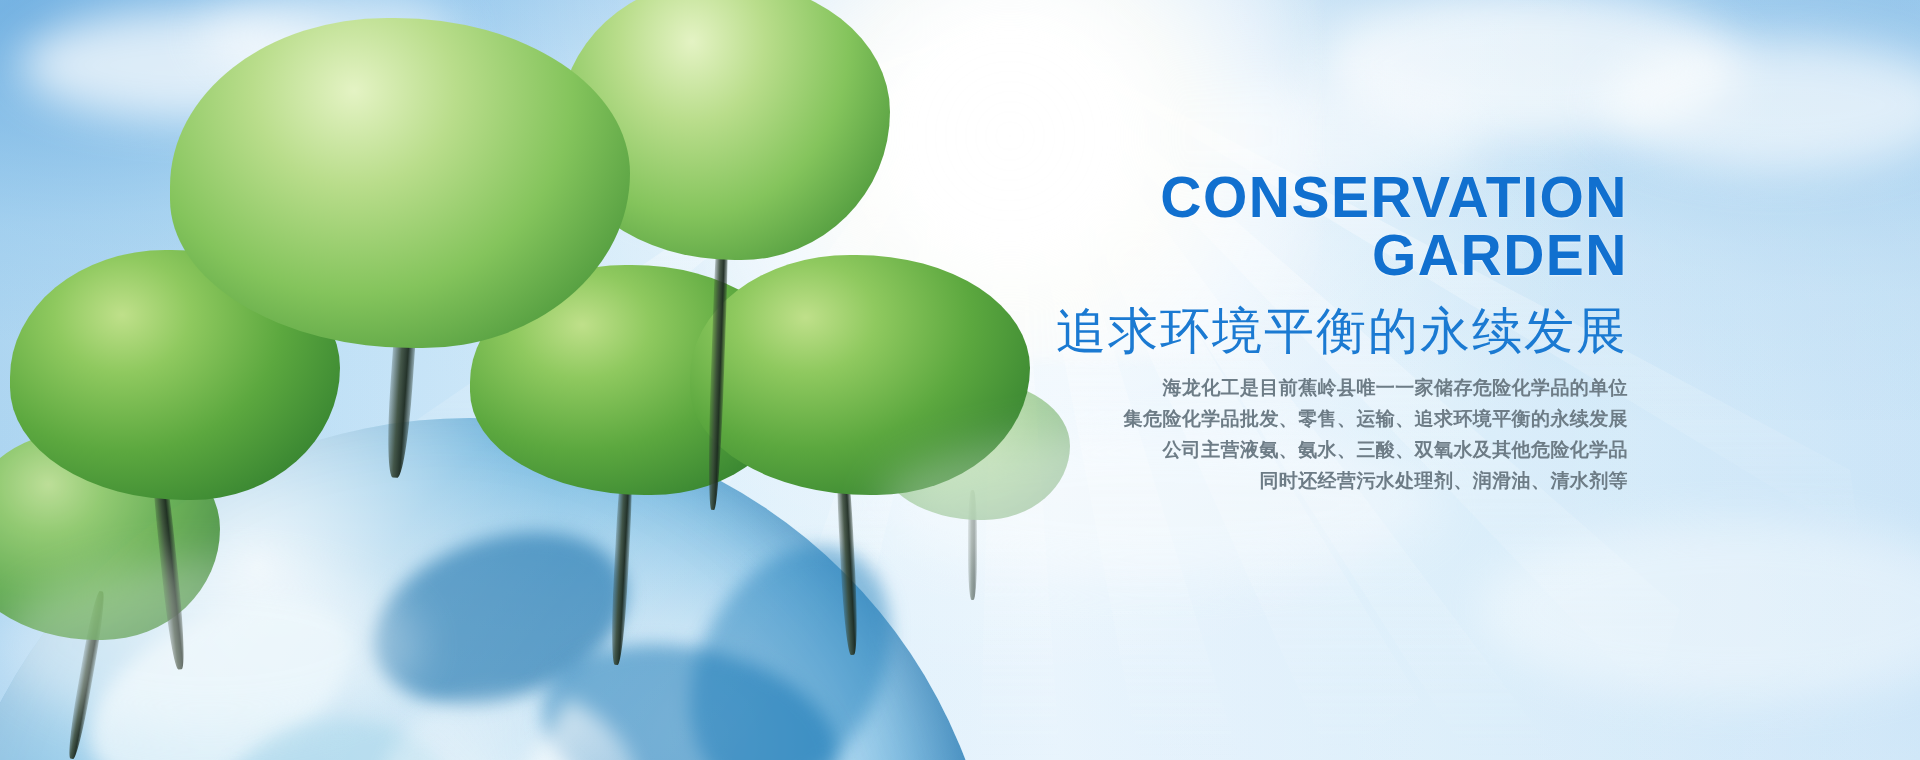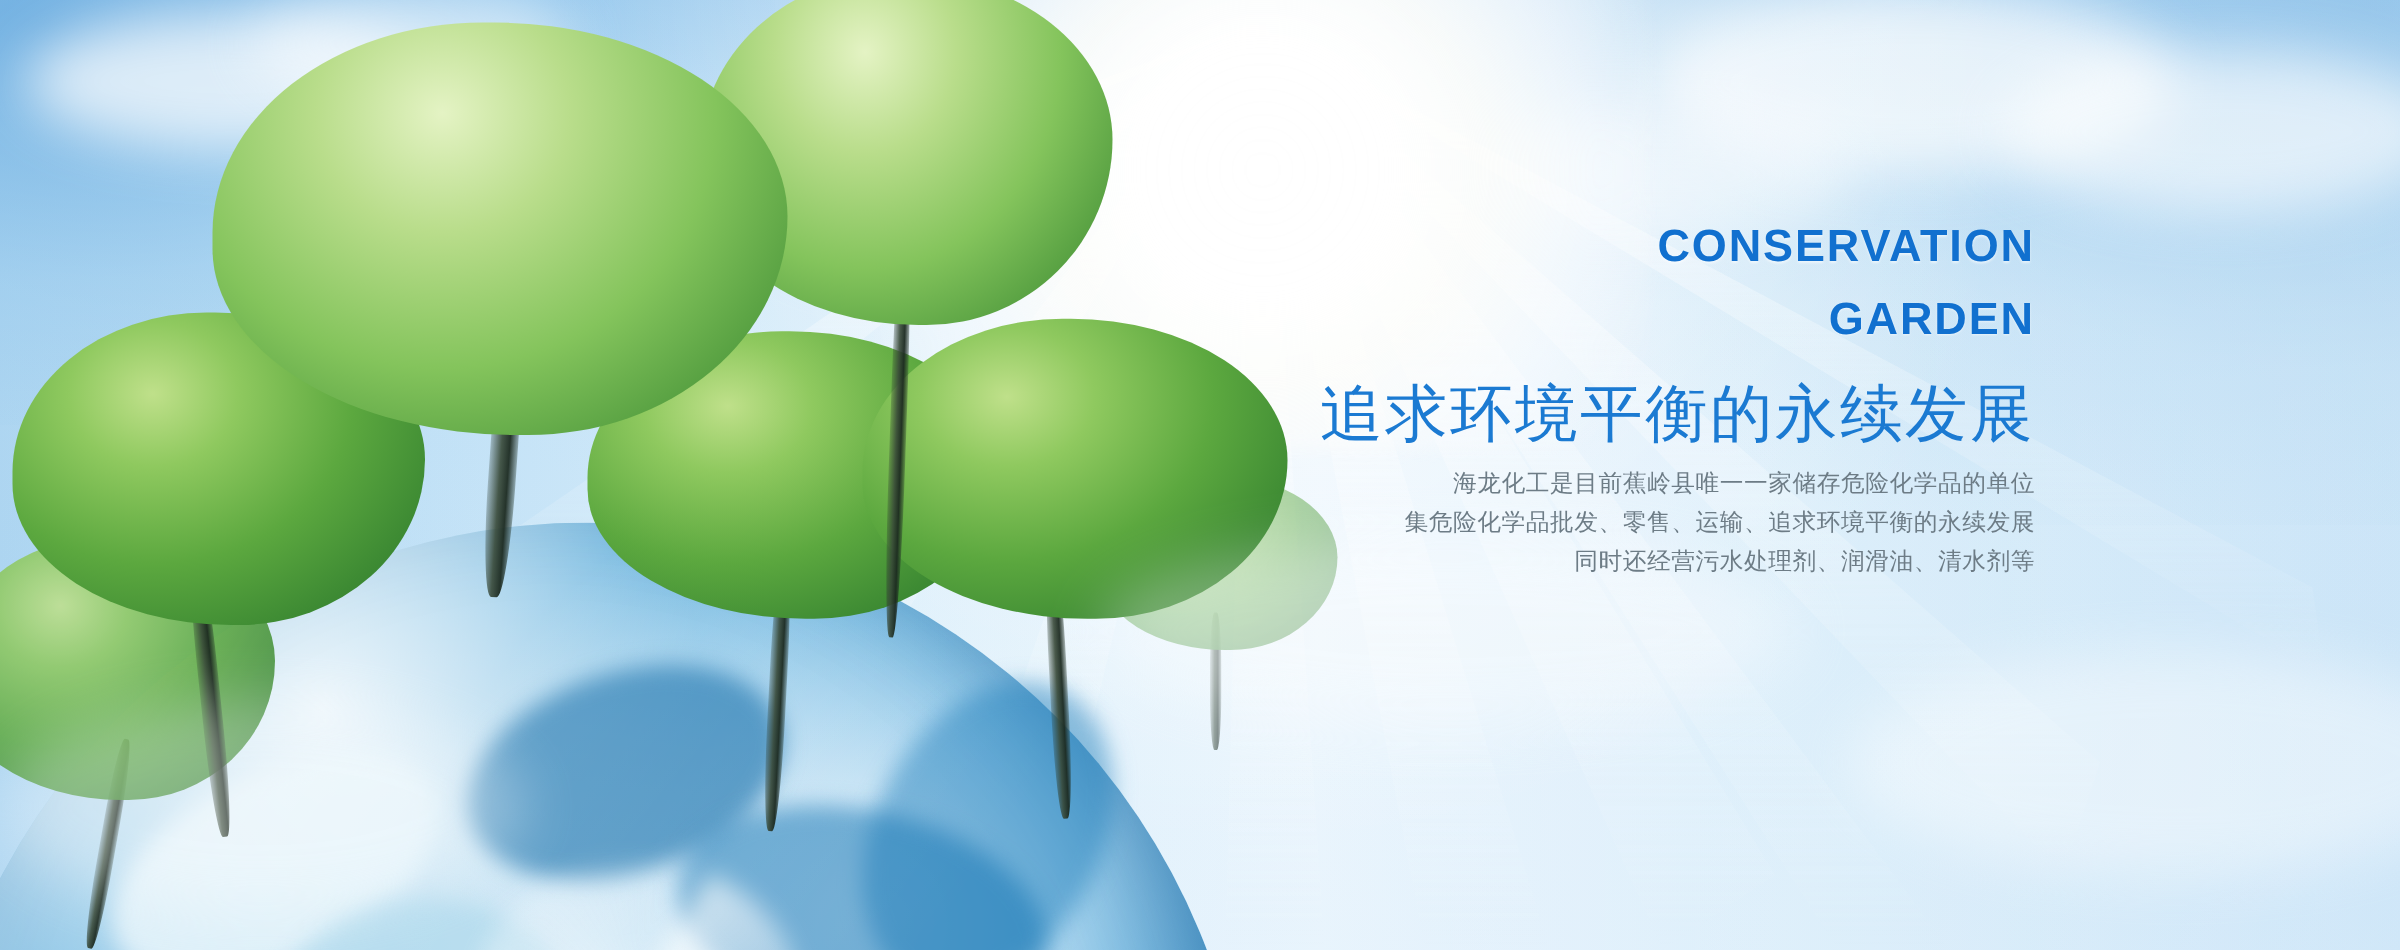--- a/index.html
+++ b/index.html
@@ -154,21 +154,21 @@
   
   .copy{
     position:absolute;
     right:292px; top:168px;
     width:720px;
     text-align:right;
   }
   .headline{
     color:#1170cf;
     font-weight:700;
-    font-size:36px;
+    font-size:57px;
     line-height:58px;
     letter-spacing:1.5px;
     text-shadow:0 1px 2px rgba(255,255,255,.55);
   }
   .headline .l2line{ display:block; }
   .tagline{
     margin-top:22px;
     color:#1b7ad2;
     font-size:50px;
     line-height:50px;
@@ -176,21 +176,21 @@
     font-weight:400;
   }
   .desc{
     margin-top:16px;
     color:#6d7c86;
     font-size:19px;
     line-height:31px;
     letter-spacing:.4px;
     font-weight:400;
   }
-  .desc p{ white-space:nowrap; }
+  .desc p{ white-space:nowrap;font-weight:bold; }
 
   
   .right-wash{
     position:absolute; right:0; top:0; width:900px; height:760px;
     background:linear-gradient(to left, rgba(255,255,255,.12), rgba(255,255,255,0));
     pointer-events:none;
   }
 </style>
 </head>
 <body>
@@ -285,17 +285,18 @@
 
   <div class="copy">
     <div class="headline">
       <span>CONSERVATION</span>
       <span class="l2line">GARDEN</span>
     </div>
     <div class="tagline">追求环境平衡的永续发展</div>
     <div class="desc">
       <p>海龙化工是目前蕉岭县唯一一家储存危险化学品的单位</p>
       <p>集危险化学品批发、零售、运输、追求环境平衡的永续发展</p>
+      <p>公司主营液氨、氨水、三酸、双氧水及其他危险化学品</p>
       <p>同时还经营污水处理剂、润滑油、清水剂等</p>
     </div>
   </div>
 
 </div>
 
 </body></html>

